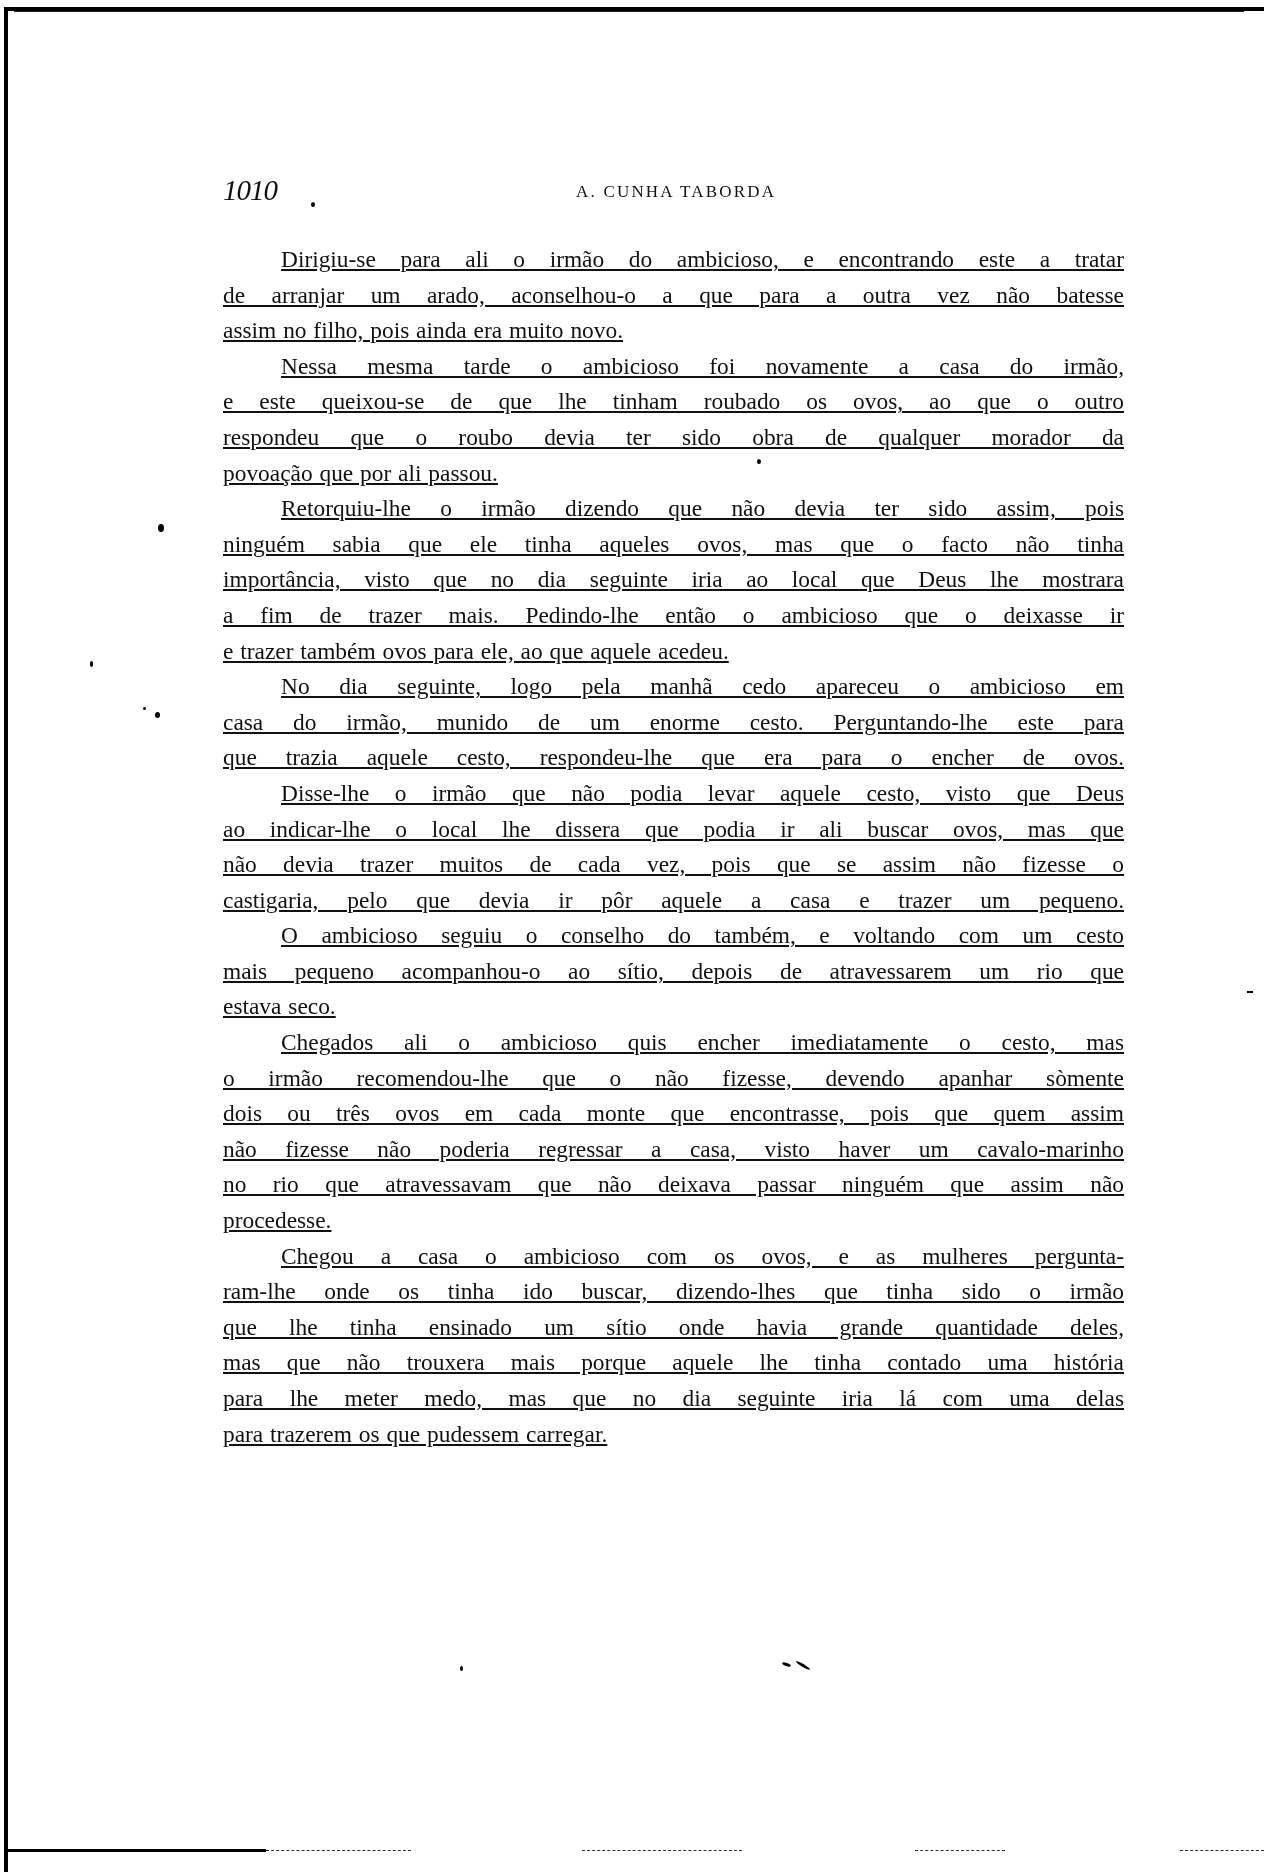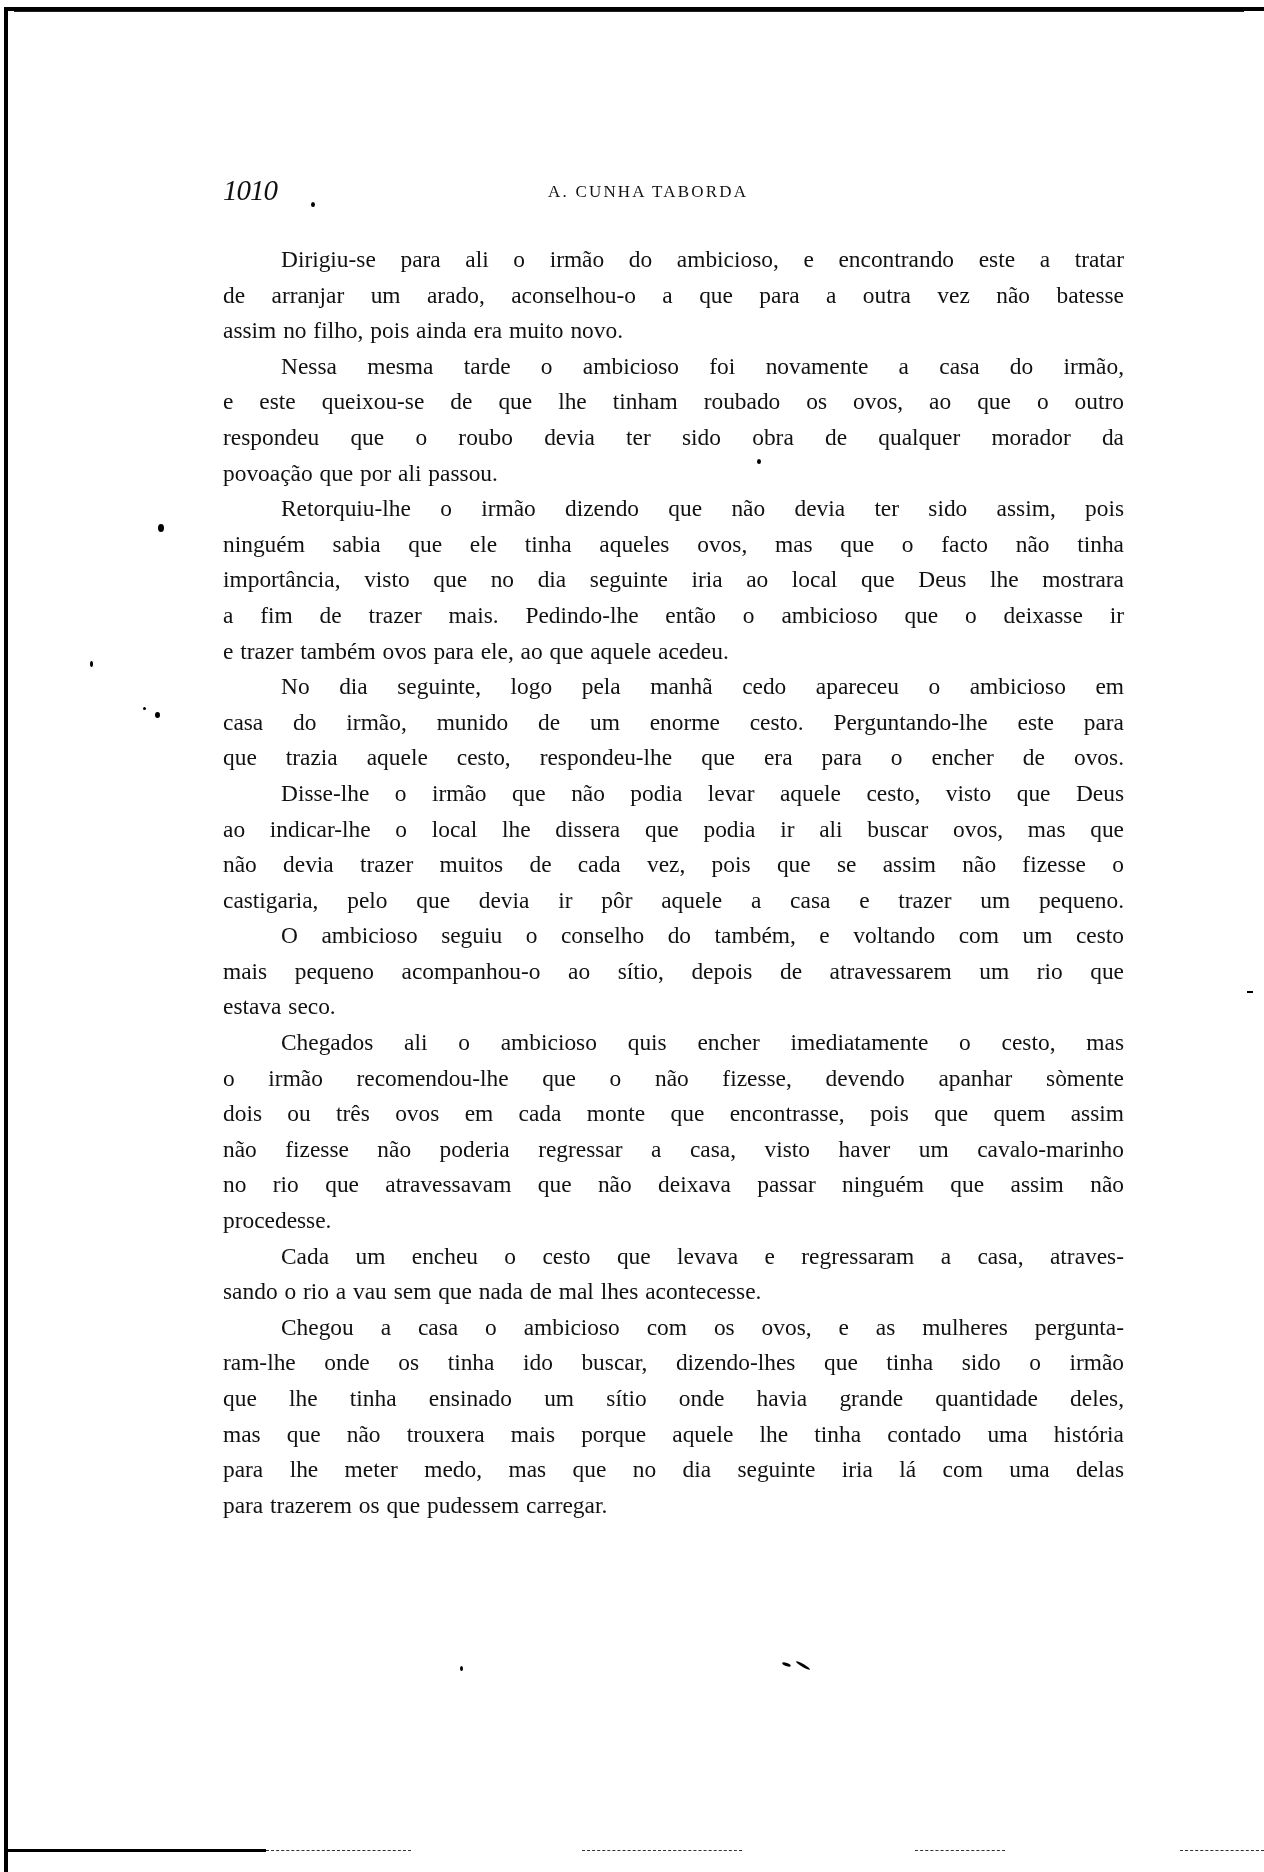--- a/index.html
+++ b/index.html
@@ -4,22 +4,22 @@
 <style>
   html, body { margin: 0; padding: 0; background: #ffffff; }
   body { width: 1264px; height: 1872px; position: relative; overflow: hidden;
          font-family: "Liberation Serif", "DejaVu Serif", serif; color: #111111; }
   .border-top { position: absolute; left: 4px; top: 7px; width: 1260px; height: 4px; background: #000; }
   .border-top-thin { position: absolute; left: 14px; top: 11px; width: 1230px; height: 1px; background: #222; }
   .border-left { position: absolute; left: 4px; top: 7px; width: 4px; height: 1865px; background: #000; }
   .border-bottom { position: absolute; left: 4px; top: 1849px; width: 262px; height: 3px; background: #000; }
   .border-bottom-dots { position: absolute; top: 1850px; height: 1px; border-top: 1px dashed #333; }
   .page-number { position: absolute; left: 223px; top: 175px; font-size: 29px; line-height: 30px; letter-spacing: -1px; font-style: italic; }
-  .running-head { position: absolute; left: 548px; top: 181px; font-size: 17px; line-height: 22px; letter-spacing: 2.2px; font-variant: small-caps; text-transform: uppercase; }
-  .body-text { position: absolute; left: 223px; top: 242px; width: 901px; }
+  .running-head { position: absolute; left: 576px; top: 181px; font-size: 17px; line-height: 22px; letter-spacing: 2.2px; font-variant: small-caps; text-transform: uppercase; }
+  .body-text { position: absolute; left: 223px; top: 242px; width: 901px; text-decoration: underline; }
   .line { display: block; height: 35.6px; line-height: 35.6px; font-size: 23.4px; white-space: nowrap; text-align: justify; text-align-last: justify; word-spacing: 1px; }
   .line.indent { padding-left: 58px; }
   .line.last { text-align-last: left; }
   .speck { position: absolute; background: #000; border-radius: 50%; }
 </style>
 </head>
 <body>
 
 <div class="page">
   <div class="border-top"></div>
@@ -71,24 +71,20 @@
     </div>
     <div>
       <span class="line indent">Chegados ali o ambicioso quis encher imediatamente o cesto, mas</span>
       <span class="line">o irmão recomendou-lhe que o não fizesse, devendo apanhar sòmente</span>
       <span class="line">dois ou três ovos em cada monte que encontrasse, pois que quem assim</span>
       <span class="line">não fizesse não poderia regressar a casa, visto haver um cavalo-marinho</span>
       <span class="line">no rio que atravessavam que não deixava passar ninguém que assim não</span>
       <span class="line last">procedesse.</span>
     </div>
     <div>
-      <span class="line indent">Cada um encheu o cesto que levava e regressaram a casa, atraves-</span>
-      <span class="line last">sando o rio a vau sem que nada de mal lhes acontecesse.</span>
-    </div>
-    <div>
       <span class="line indent">Chegou a casa o ambicioso com os ovos, e as mulheres pergunta-</span>
       <span class="line">ram-lhe onde os tinha ido buscar, dizendo-lhes que tinha sido o irmão</span>
       <span class="line">que lhe tinha ensinado um sítio onde havia grande quantidade deles,</span>
       <span class="line">mas que não trouxera mais porque aquele lhe tinha contado uma história</span>
       <span class="line">para lhe meter medo, mas que no dia seguinte iria lá com uma delas</span>
       <span class="line last">para trazerem os que pudessem carregar.</span>
     </div>
   </div>
 
   <div class="speck" style="left:311px;top:202px;width:4px;height:5px;"></div>

